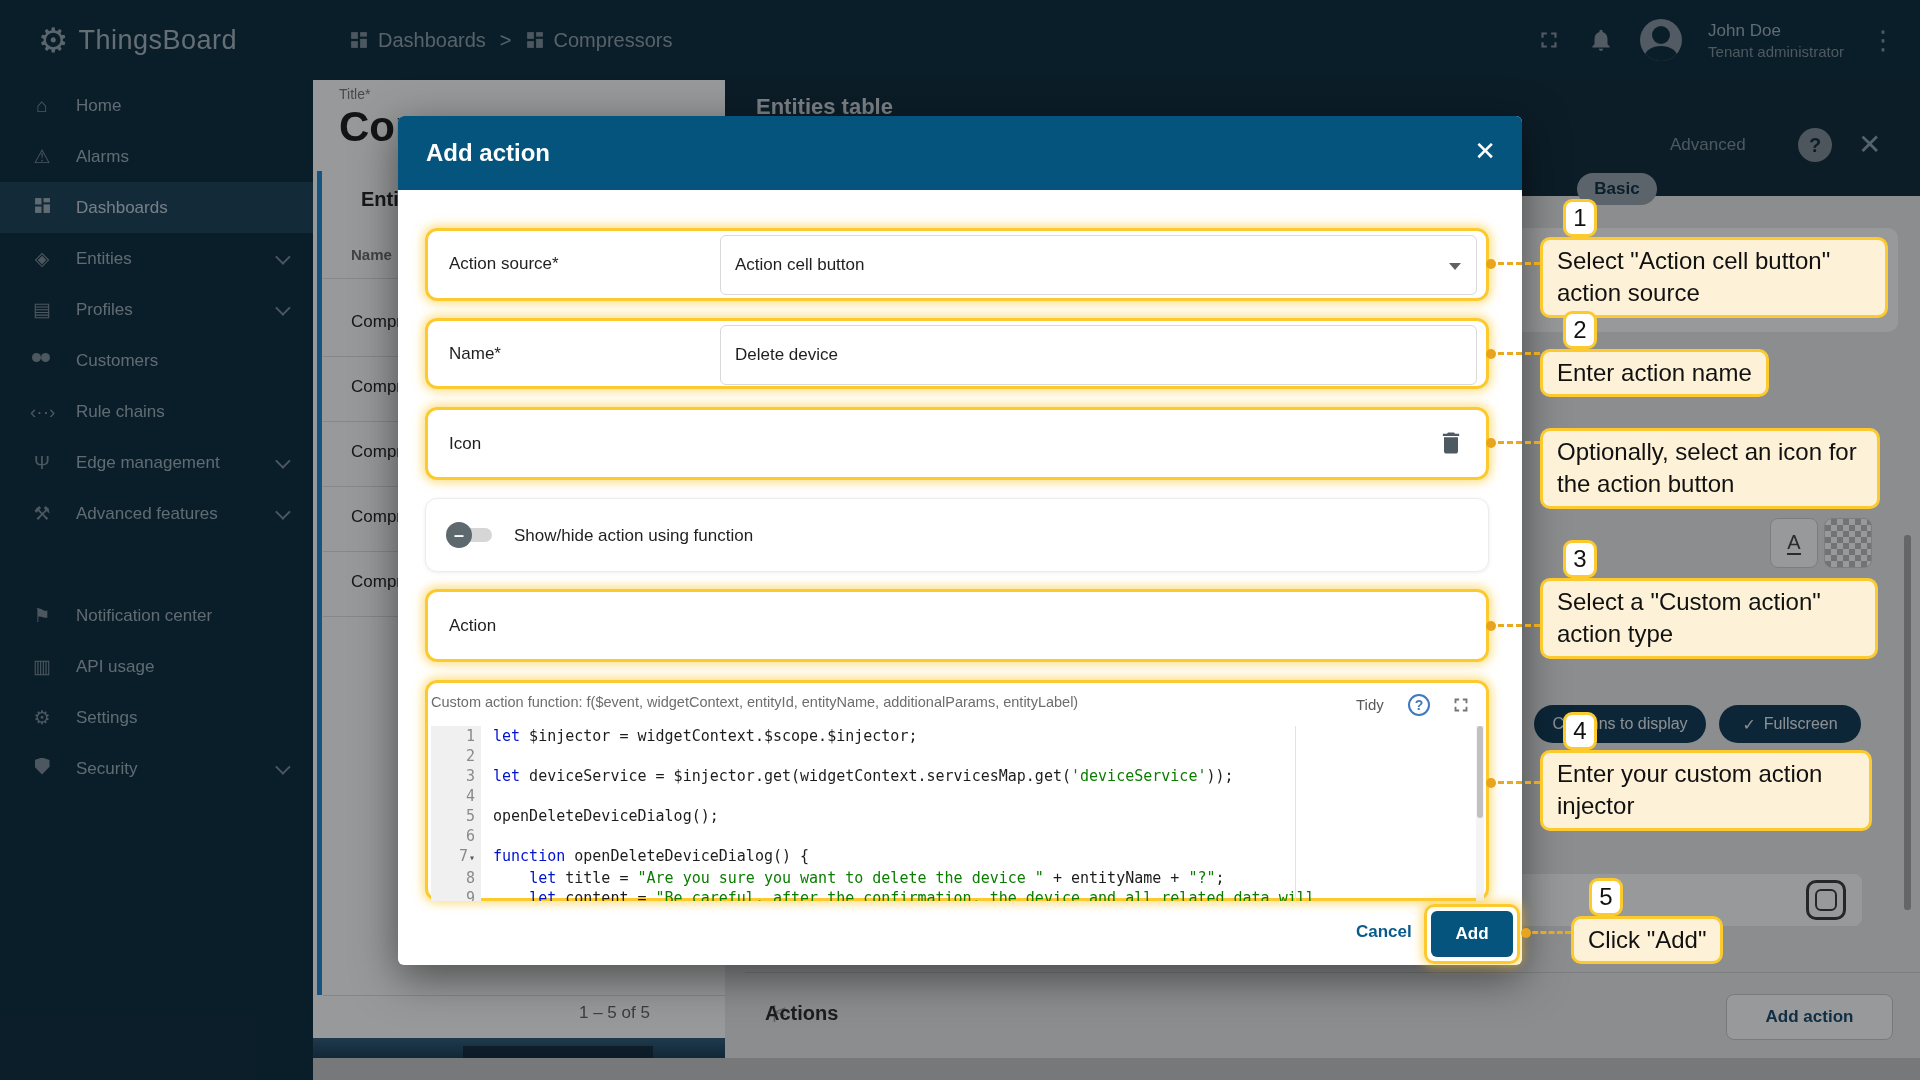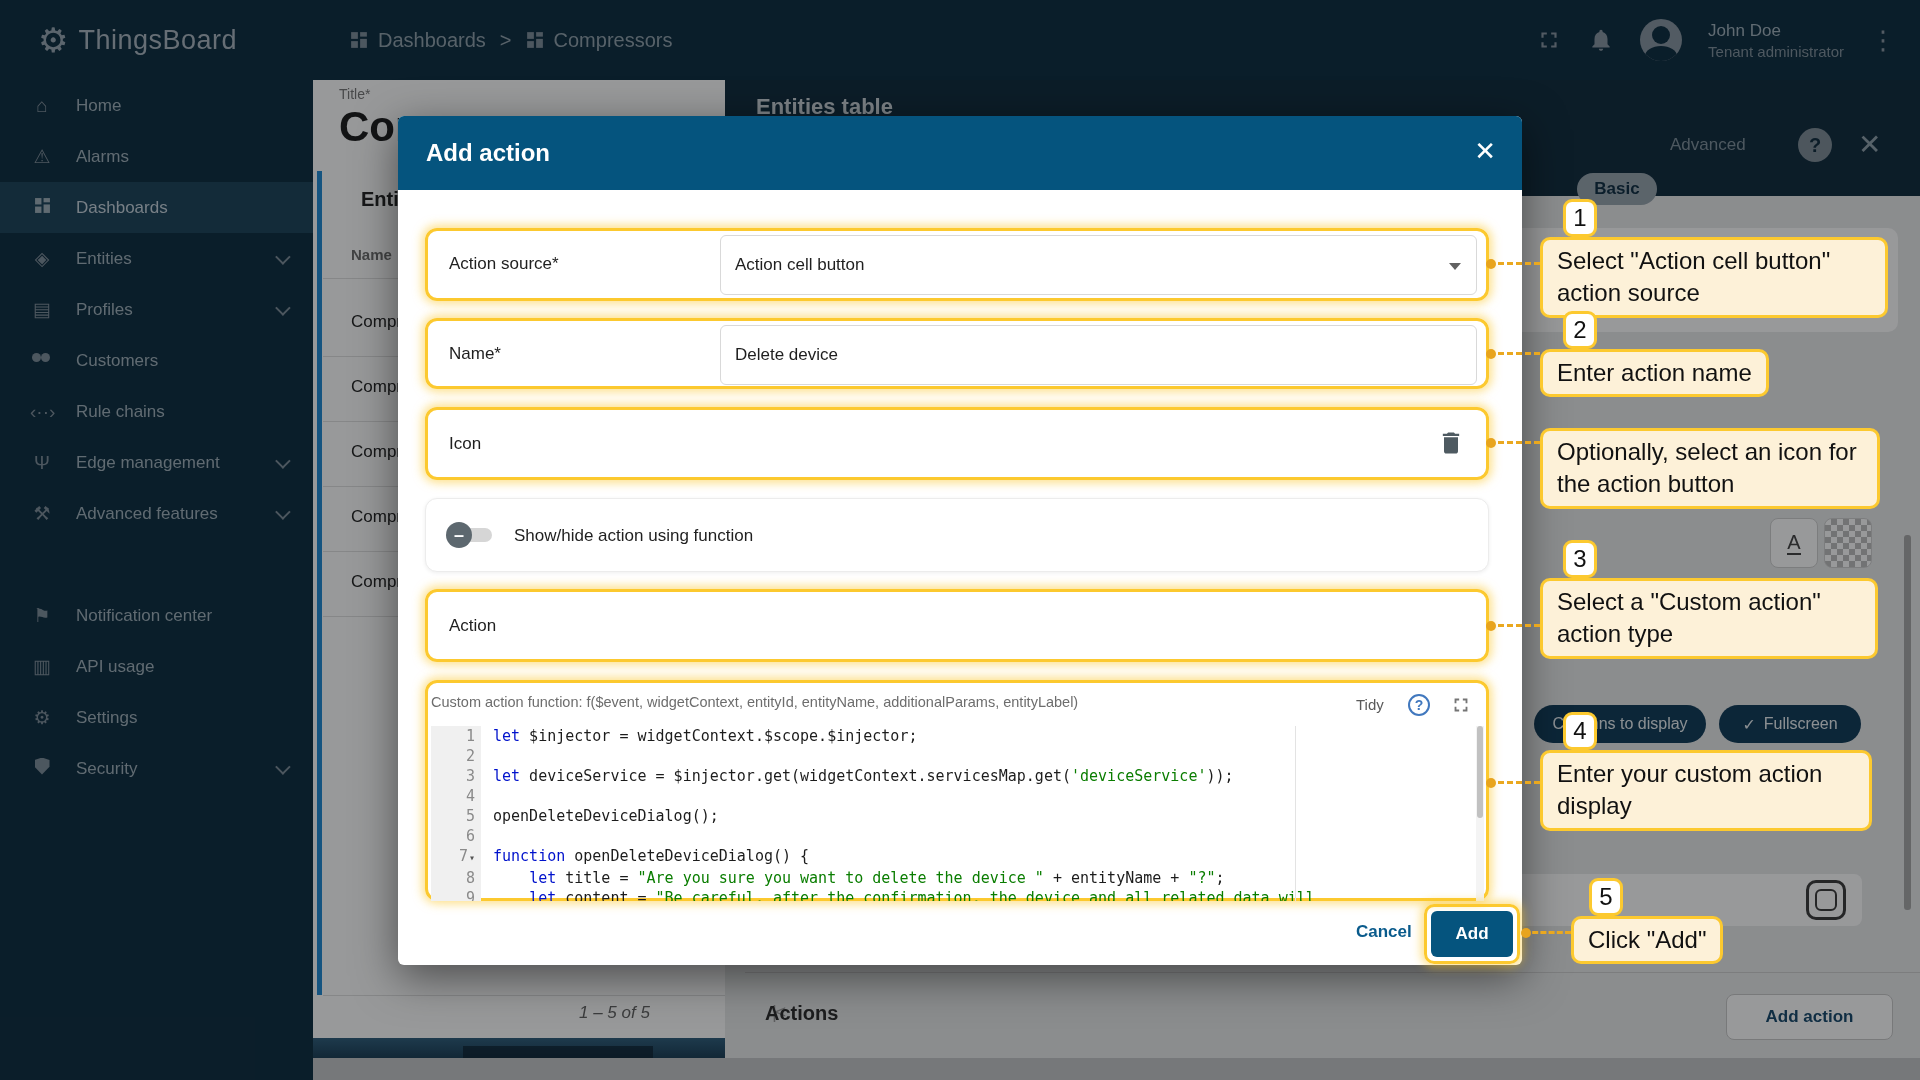--- a/index.html
+++ b/index.html
@@ -36,21 +36,21 @@
 
   
   .widget-card{left:313px;top:80px;width:412px;height:958px;background:#fff;z-index:1;}
   .w-title-label{left:339px;top:86px;font-size:14px;color:#757575;z-index:1;}
   .w-title{left:339px;top:103px;font-size:42px;font-weight:700;color:#1b1b1b;z-index:1;}
   .w-panel{left:317px;top:171px;width:408px;height:824px;background:#fff;border-left:5px solid #1e88d2;box-sizing:border-box;z-index:1;}
   .w-head{left:361px;top:188px;font-size:20px;font-weight:700;color:#212121;z-index:1;}
   .w-colhead{left:351px;top:246px;font-size:15px;font-weight:700;color:#6b6b6b;z-index:1;}
   .w-row{position:absolute;left:351px;font-size:17px;color:#212121;z-index:1;}
   .w-div{position:absolute;left:323px;width:402px;height:1px;background:#e0e0e0;z-index:1;}
-  .pag{left:579px;top:1003px;font-size:17px;color:#616161;z-index:1;font-style:italic;}
+  .pag{left:579px;top:1003px;font-size:17px;color:#616161;z-index:1;}
   .pag-first{left:772px;top:1001px;font-size:19px;color:#9a9a9a;z-index:1;letter-spacing:-2px;}
   .photo{left:313px;top:1038px;width:412px;height:42px;z-index:1;
     background:linear-gradient(180deg,#2d5c7a 0%,#16374e 55%,#0b2133 100%);}
   .photo::before{content:'';position:absolute;left:150px;top:8px;width:190px;height:34px;background:#0a1d2c;opacity:.7;}
   .cfg-head{left:725px;top:80px;width:1195px;height:116px;background:#0f2a3c;z-index:1;}
   .cfg-title{left:756px;top:94px;font-size:22px;font-weight:600;color:#cfd8dd;z-index:1;}
   .pill-basic{left:1577px;top:129px;width:80px;height:32px;background:#97a4ad;border-radius:16px;color:#0d2c40;font-weight:700;font-size:17px;display:flex;align-items:center;justify-content:center;z-index:1;margin-top:44px;}
   .lbl-advanced{left:1670px;top:135px;font-size:17px;color:#7f909b;z-index:1;}
   .help-dark{left:1798px;top:128px;width:34px;height:34px;border-radius:50%;background:#7e8c96;color:#0f2a3c;font-weight:700;font-size:20px;display:flex;align-items:center;justify-content:center;z-index:1;}
   .x-dark{left:1858px;top:128px;font-size:28px;color:#8fa0ab;z-index:1;}
@@ -349,19 +349,19 @@
 
   <div class="conn" style="left:1489px;top:441px;width:51px;"></div>
   <div class="abox" style="left:1540px;top:428px;width:340px;">Optionally, select an icon for the action button</div>
 
   <div class="conn" style="left:1489px;top:624px;width:51px;"></div>
   <div class="abadge" style="left:1563px;top:540px;">3</div>
   <div class="abox" style="left:1540px;top:578px;width:338px;">Select a "Custom action" action type</div>
 
   <div class="conn" style="left:1489px;top:781px;width:51px;"></div>
   <div class="abadge" style="left:1563px;top:712px;">4</div>
-  <div class="abox" style="left:1540px;top:750px;width:332px;">Enter your custom action display</div>
+  <div class="abox" style="left:1540px;top:750px;width:332px;">Enter your custom action injector</div>
 
   <div class="conn" style="left:1524px;top:931px;width:47px;"></div>
   <div class="abadge" style="left:1589px;top:878px;">5</div>
   <div class="abox" style="left:1571px;top:916px;white-space:nowrap;">Click "Add"</div>
 
 </div>
 
 </body></html>

